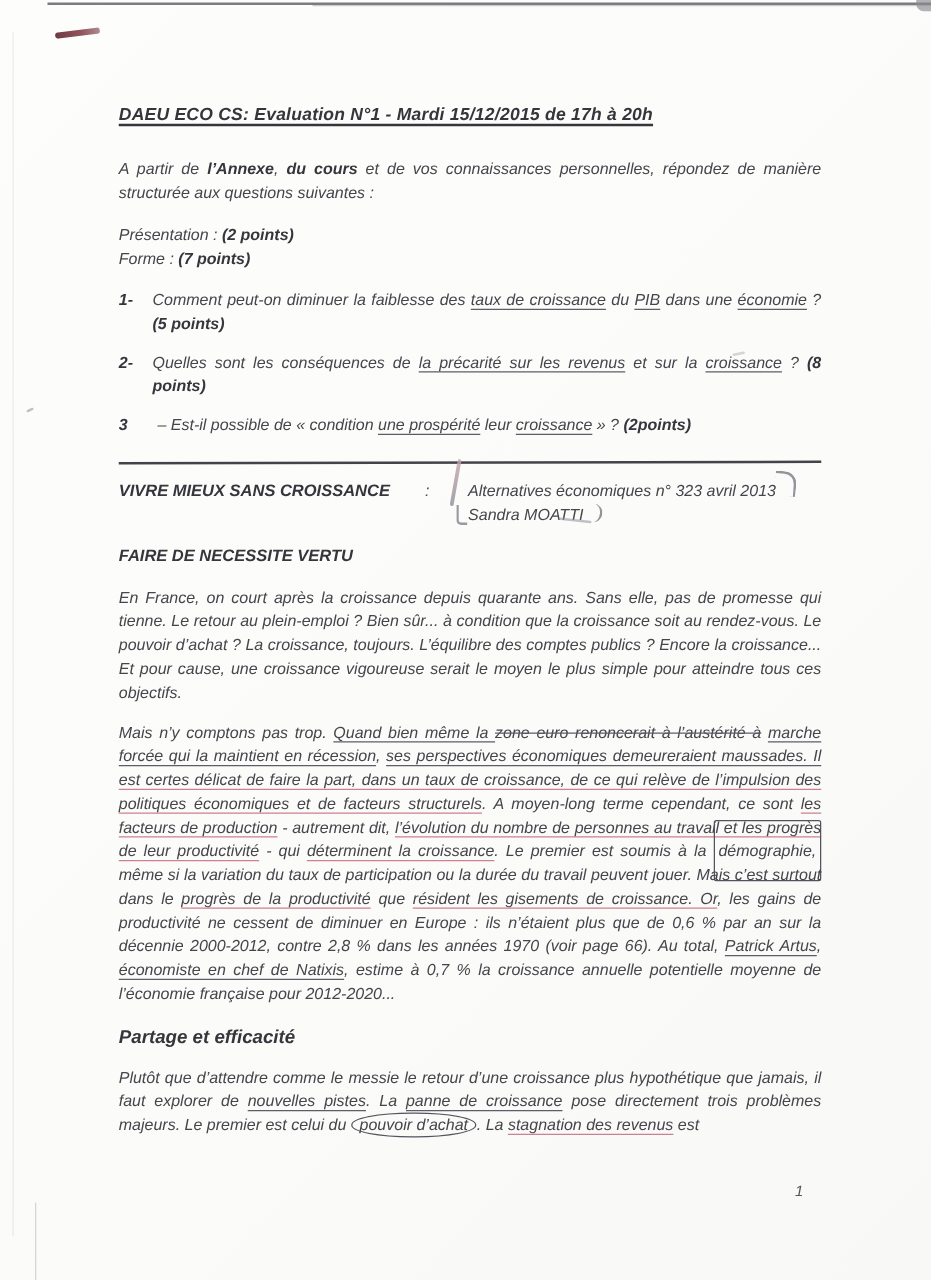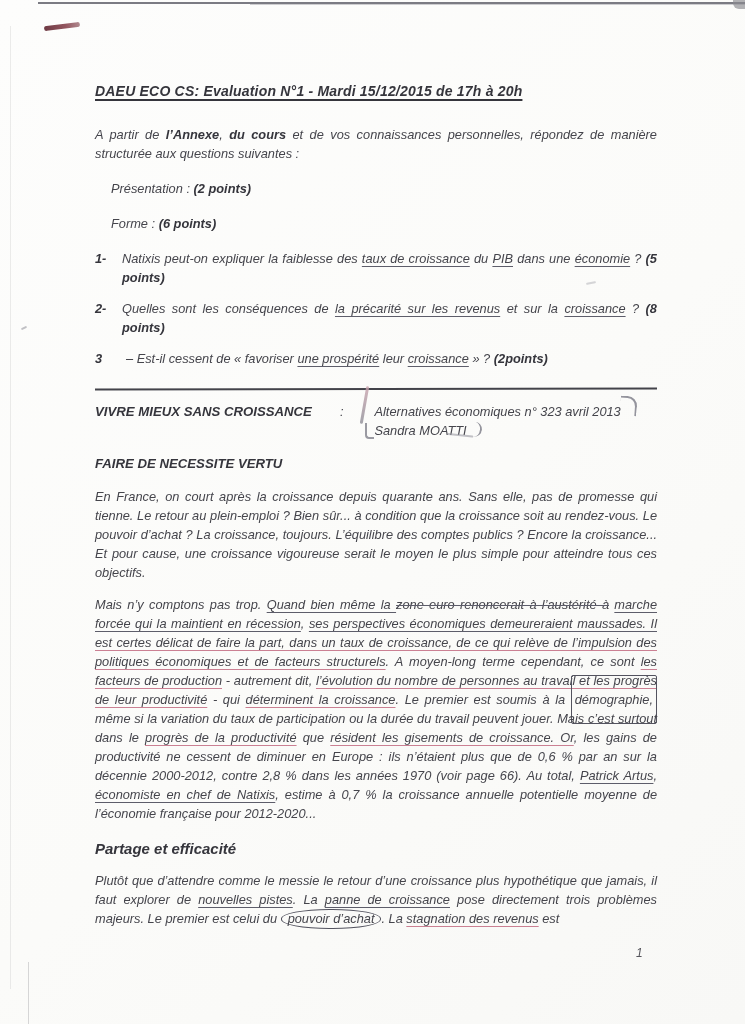--- a/index.html
+++ b/index.html
@@ -33,21 +33,21 @@
 
   
   .content{position:absolute;left:95px;top:82px;width:562px;font-size:12.8px;line-height:19px;}
   .exam-title{
     font-weight:bold;font-size:14px;color:#35353c;letter-spacing:.2px;
     text-decoration:underline;text-decoration-thickness:1.6px;text-underline-offset:3px;
     margin:0 0 24px 0;
   }
   .intro{margin:0 0 15px 0;text-align:justify;}
   .grading{margin:0 0 14px 0;}
-  .grading-row{margin:16px;}
+  .grading-row{margin:0;}
   .question{display:flex;margin:0 0 12px 0;}
   .q-num{flex:0 0 27px;font-weight:bold;color:#35353c;}
   .q-text{flex:1;text-align:justify;}
   .q3-indent .q-num{flex-basis:31px;}
 
   .article-rule{width:562px;height:2px;background:#43434a;margin:20px 0 12px 0;transform:rotate(-.12deg);}
   .article-head{display:flex;align-items:flex-start;margin:0 0 6px 0;gap:23px;}
   .article-title{font-weight:bold;color:#35353c;font-size:13.2px;white-space:nowrap;}
   .title-colon{margin:0 6px 0 5px;color:#45454c;}
   .source{position:relative;line-height:19px;margin-left:2px;}
@@ -100,34 +100,34 @@
   <div class="stray-mark-q2"></div>
 
   <div class="content">
 
     <h1 class="exam-title">DAEU ECO CS: Evaluation N°1 - Mardi 15/12/2015 de 17h à 20h</h1>
 
     <p class="intro"><span>A partir de </span><span class="seg-b">l’Annexe</span><span>, </span><span class="seg-b">du cours</span><span> et de vos connaissances personnelles, répondez de manière structurée aux questions suivantes :</span></p>
 
     <div class="grading">
       <p class="grading-row"><span>Présentation : </span><span class="seg-b">(2 points)</span></p>
-      <p class="grading-row"><span>Forme : </span><span class="seg-b">(6 points)</span></p>
+      <p class="grading-row"><span>Forme : </span><span class="seg-b">(7 points)</span></p>
     </div>
 
     <div class="question">
       <span class="q-num">1-</span>
-      <span class="q-text"><span>Natixis peut-on expliquer la faiblesse des </span><span class="seg-u">taux de croissance</span><span> du </span><span class="seg-u">PIB</span><span> dans une </span><span class="seg-u">économie</span><span> ? </span><span class="seg-b">(5 points)</span></span>
+      <span class="q-text"><span>Comment peut-on diminuer la faiblesse des </span><span class="seg-u">taux de croissance</span><span> du </span><span class="seg-u">PIB</span><span> dans une </span><span class="seg-u">économie</span><span> ? </span><span class="seg-b">(5 points)</span></span>
     </div>
     <div class="question">
       <span class="q-num">2-</span>
       <span class="q-text"><span>Quelles sont les conséquences de </span><span class="seg-u">la précarité sur les revenus</span><span> et sur la </span><span class="seg-u">croissance</span><span> ? </span><span class="seg-b">(8 points)</span></span>
     </div>
     <div class="question q3-indent">
       <span class="q-num">3</span>
-      <span class="q-text"><span>– Est-il cessent de « favoriser </span><span class="seg-u">une prospérité</span><span> leur </span><span class="seg-u">croissance</span><span> » ? </span><span class="seg-b">(2points)</span></span>
+      <span class="q-text"><span>– Est-il possible de « condition </span><span class="seg-u">une prospérité</span><span> leur </span><span class="seg-u">croissance</span><span> » ? </span><span class="seg-b">(2points)</span></span>
     </div>
 
     <div class="article-rule"></div>
 
     <div class="article-head">
       <span class="article-title">VIVRE MIEUX SANS CROISSANCE</span>
       <span class="title-colon">:</span>
       <span class="source">
         <span>Alternatives économiques n° 323 avril 2013</span><br>
         <span class="src-corner-bl"></span>

